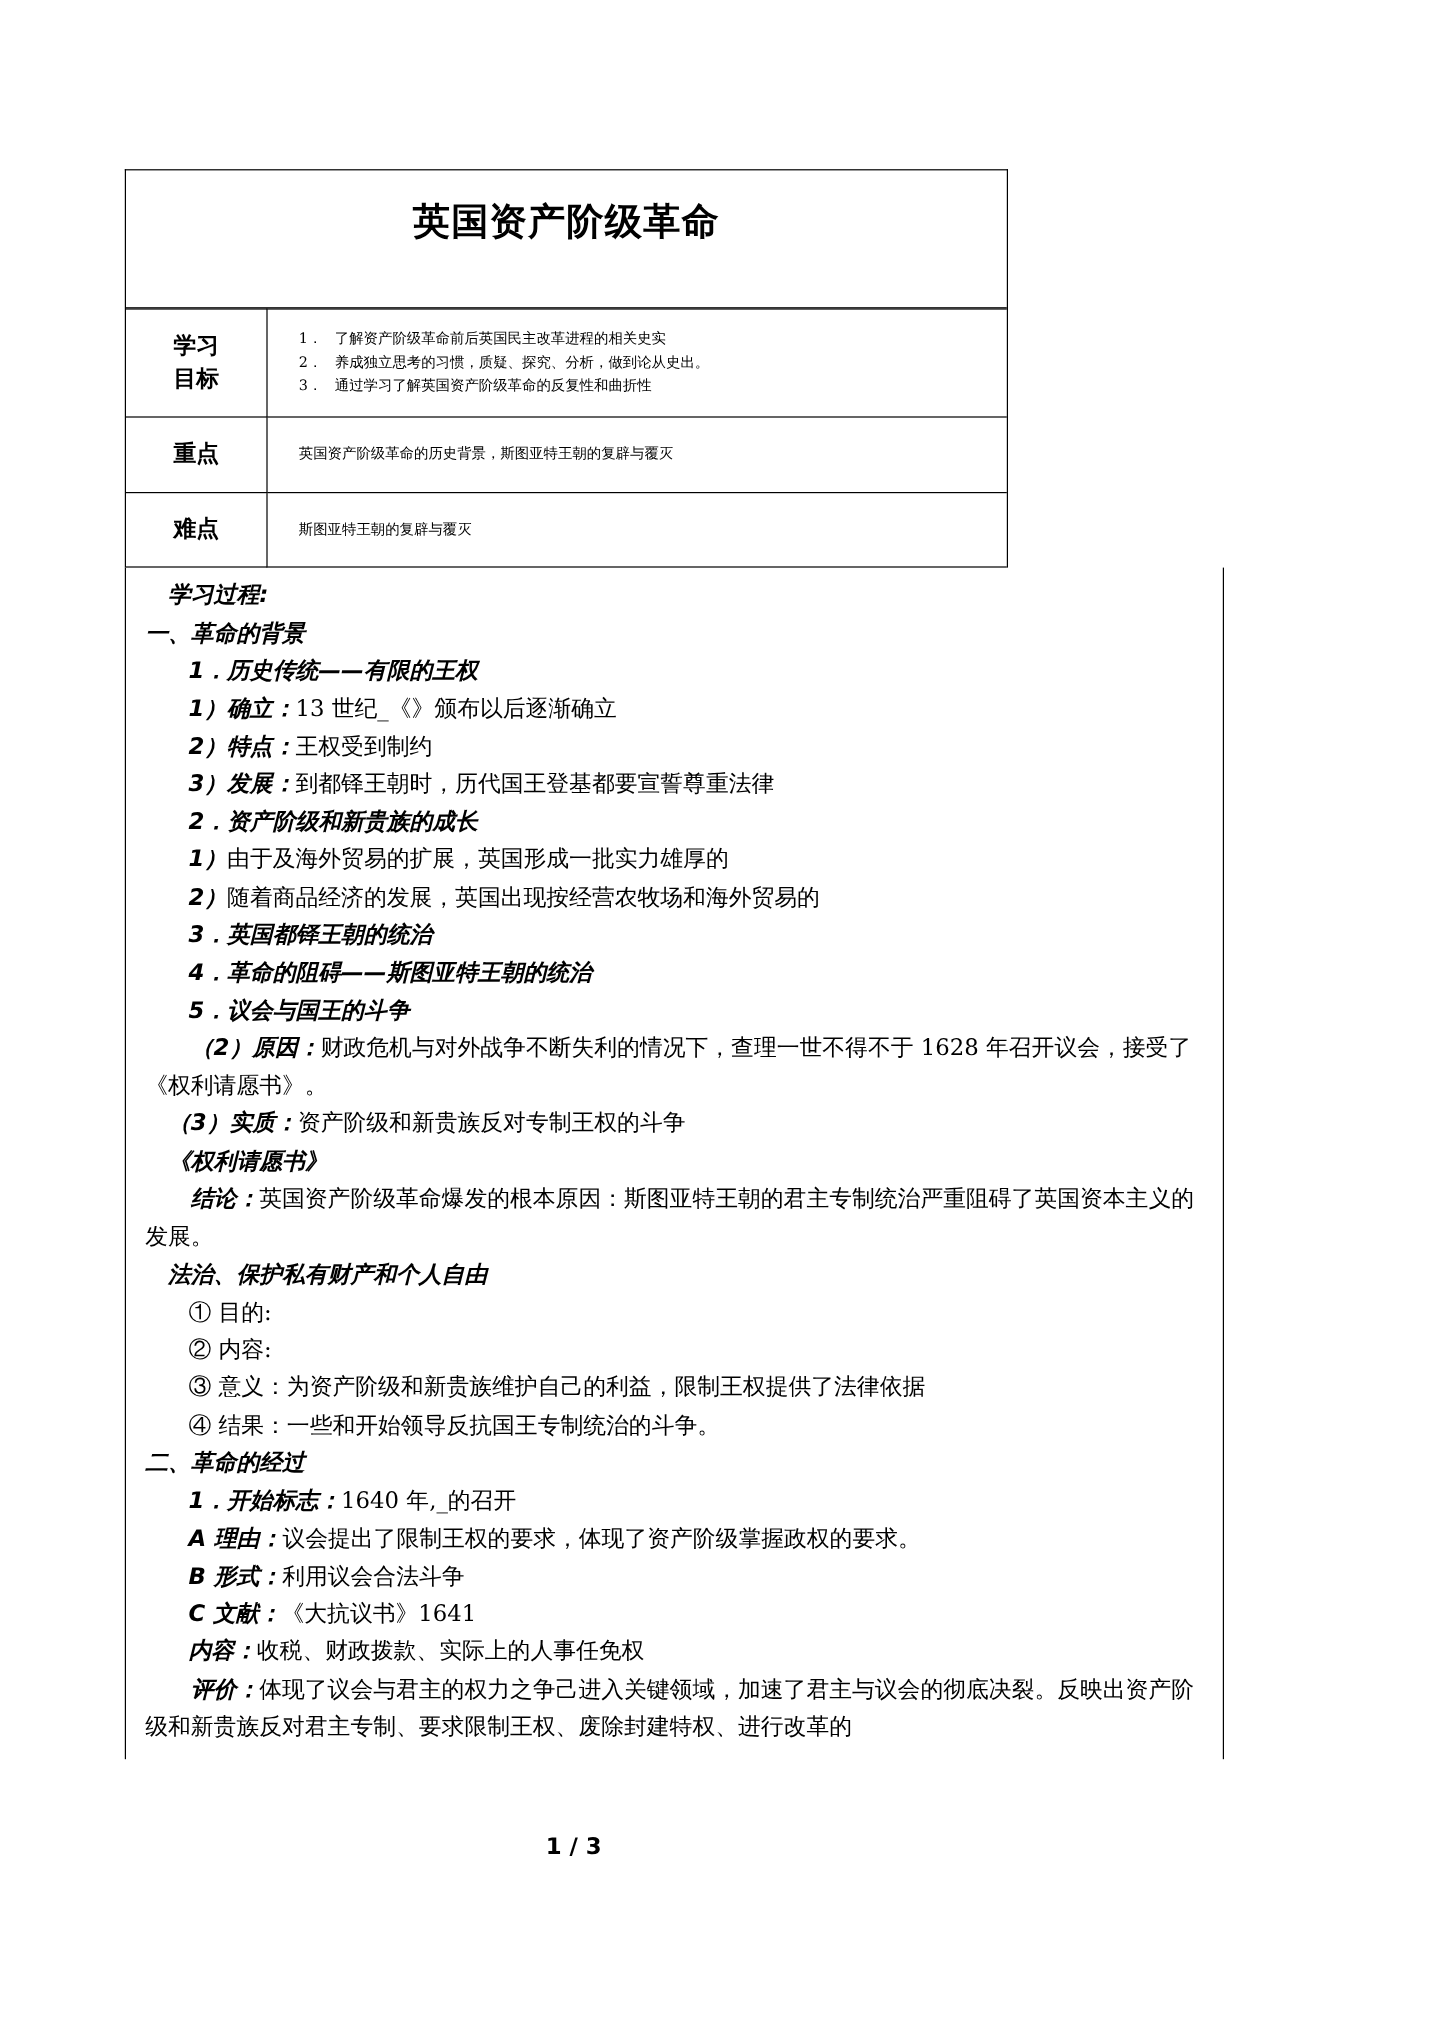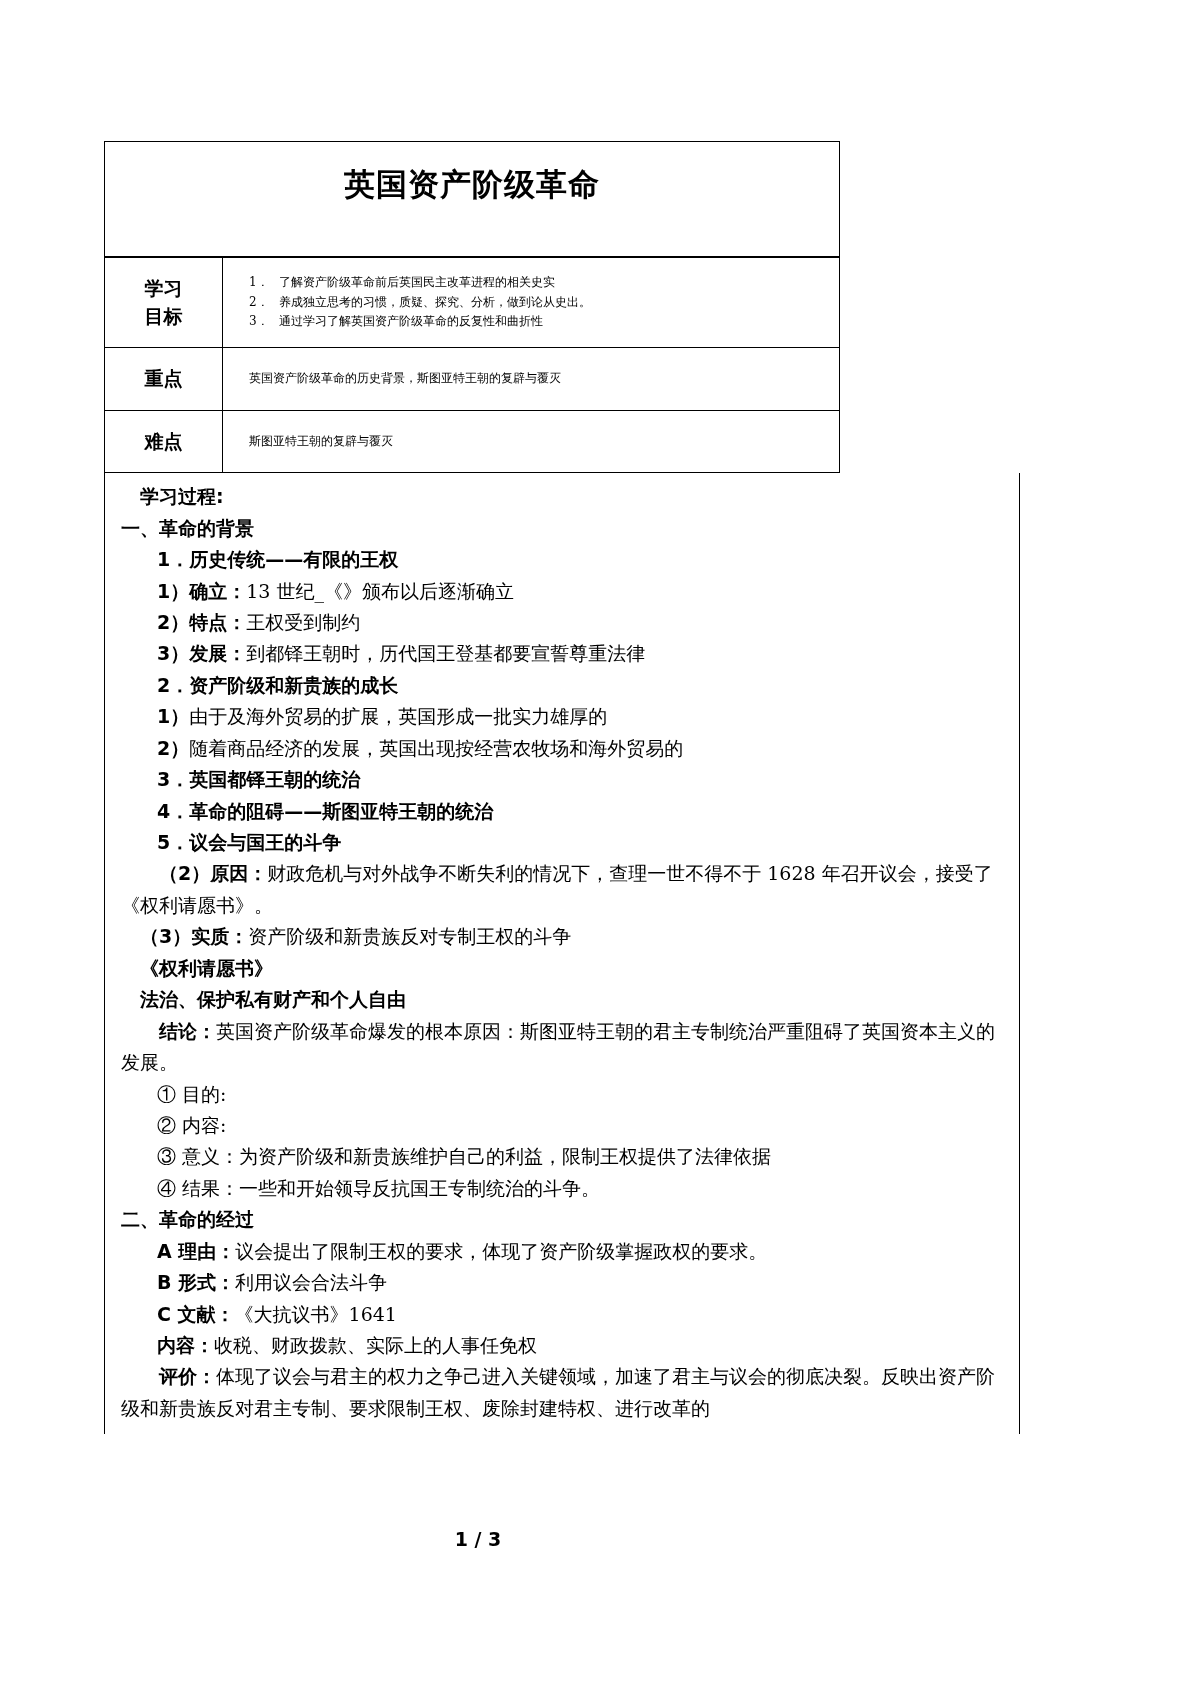--- a/index.html
+++ b/index.html
@@ -100,20 +100,21 @@
     font-size: 19px;
     line-height: 1.655;
   }
   .ln {
     white-space: pre-wrap;
     margin: 0;
   }
   .b {
     font-family: "DejaVu Sans", "Liberation Sans", sans-serif;
     font-weight: bold;
+    font-style: italic;
   }
   .ind1 { padding-left: 36px; }
   .ind0 { padding-left: 0px; }
   .ind-half { padding-left: 19px; }
   .wrap {
     white-space: normal;
     text-indent: 38px;
   }
 
   
@@ -181,30 +182,31 @@
     <p class="ln ind1"><span class="b">2）</span><span>随着商品经济的发展，英国出现按经营农牧场和海外贸易的</span></p>
 
     <p class="ln ind1 b">3．英国都铎王朝的统治</p>
     <p class="ln ind1 b">4．革命的阻碍——斯图亚特王朝的统治</p>
     <p class="ln ind1 b">5．议会与国王的斗争</p>
 
     <p class="ln wrap"><span class="b">（2）原因：</span><span>财政危机与对外战争不断失利的情况下，查理一世不得不于 1628 年召开议会，接受了《权利请愿书》。</span></p>
     <p class="ln ind-half"><span class="b">（3）实质：</span><span>资产阶级和新贵族反对专制王权的斗争</span></p>
 
     <p class="ln ind-half b">《权利请愿书》</p>
+    <p class="ln wrap"><span class="b">结论：</span><span>英国资产阶级革命爆发的根本原因：斯图亚特王朝的君主专制统治严重阻碍了英国资本主义的发展。</span></p>
     <p class="ln ind-half b">法治、保护私有财产和个人自由</p>
-    <p class="ln wrap"><span class="b">结论：</span><span>英国资产阶级革命爆发的根本原因：斯图亚特王朝的君主专制统治严重阻碍了英国资本主义的发展。</span></p>
 
     <p class="ln ind1">① 目的:</p>
     <p class="ln ind1">② 内容:</p>
     <p class="ln ind1"><span>③ 意义：</span><span>为资产阶级和新贵族维护自己的利益，限制王权提供了法律依据</span></p>
     <p class="ln ind1"><span>④ 结果：</span><span>一些和开始领导反抗国王专制统治的斗争。</span></p>
 
     <p class="ln ind0 b">二、革命的经过</p>
 
+    <p class="ln ind1"><span class="b">1．开始标志：</span><span>1640 年,_的召开</span></p>
     <p class="ln ind1"><span class="b">A 理由：</span><span>议会提出了限制王权的要求，体现了资产阶级掌握政权的要求。</span></p>
     <p class="ln ind1"><span class="b">B 形式：</span><span>利用议会合法斗争</span></p>
     <p class="ln ind1"><span class="b">C 文献：</span><span>《大抗议书》1641</span></p>
     <p class="ln ind1"><span class="b">内容：</span><span>收税、财政拨款、实际上的人事任免权</span></p>
     <p class="ln wrap"><span class="b">评价：</span><span>体现了议会与君主的权力之争己进入关键领域，加速了君主与议会的彻底决裂。反映出资产阶级和新贵族反对君主专制、要求限制王权、废除封建特权、进行改革的</span></p>
 
   </div>
 
   <div class="footer">1 / 3</div>
 

